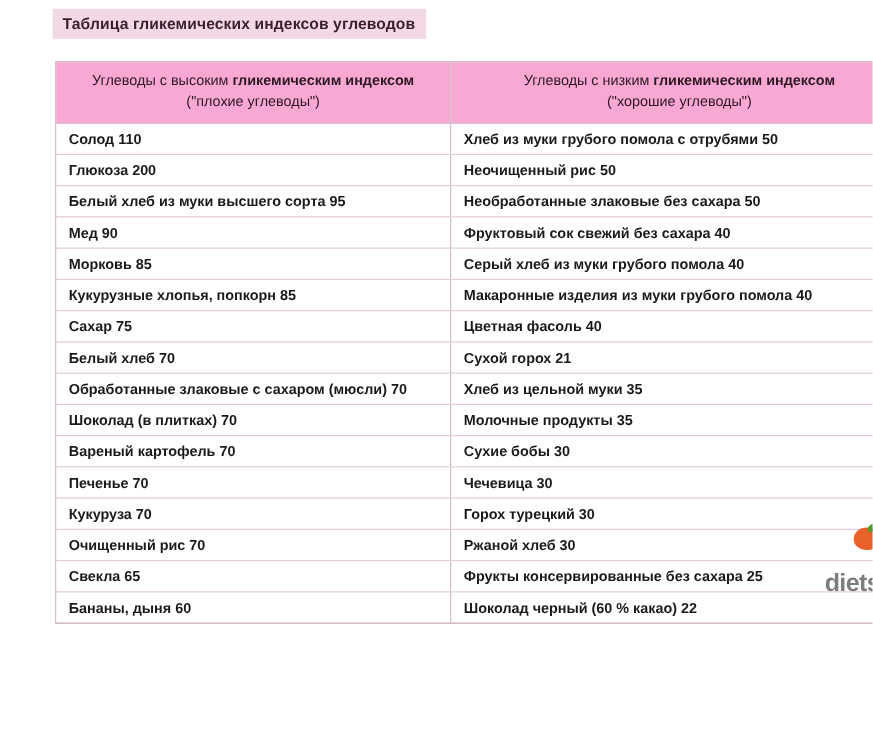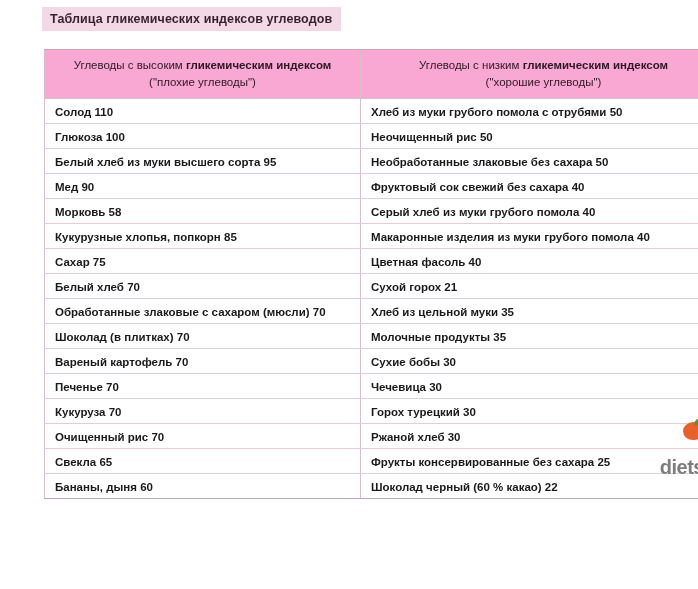--- a/index.html
+++ b/index.html
@@ -129,33 +129,33 @@
             <span>("хорошие углеводы")</span>
           </th>
         </tr>
       </thead>
       <tbody>
         <tr>
             <td>Солод 110</td>
             <td>Хлеб из муки грубого помола с отрубями 50</td>
           </tr>
         <tr>
-            <td>Глюкоза 100</td>
+            <td>Глюкоза 200</td>
             <td>Неочищенный рис 50</td>
           </tr>
         <tr>
             <td>Белый хлеб из муки высшего сорта 95</td>
             <td>Необработанные злаковые без сахара 50</td>
           </tr>
         <tr>
             <td>Мед 90</td>
             <td>Фруктовый сок свежий без сахара 40</td>
           </tr>
         <tr>
-            <td>Морковь 58</td>
+            <td>Морковь 85</td>
             <td>Серый хлеб из муки грубого помола 40</td>
           </tr>
         <tr>
             <td>Кукурузные хлопья, попкорн 85</td>
             <td>Макаронные изделия из муки грубого помола 40</td>
           </tr>
         <tr>
             <td>Сахар 75</td>
             <td>Цветная фасоль 40</td>
           </tr>

